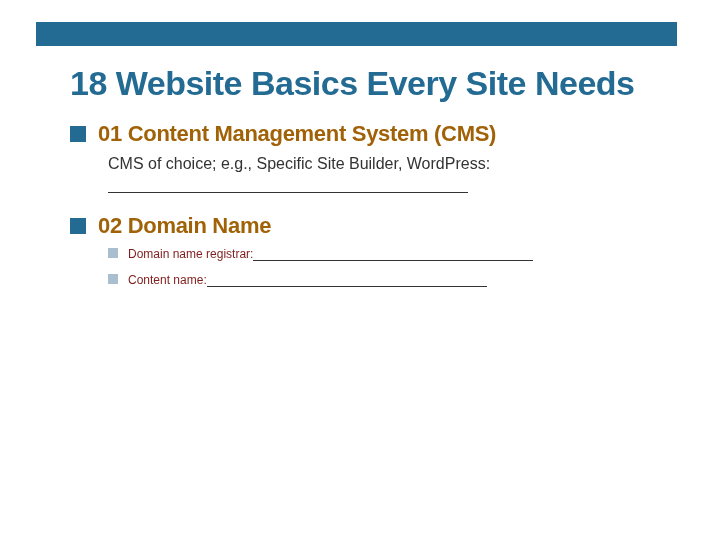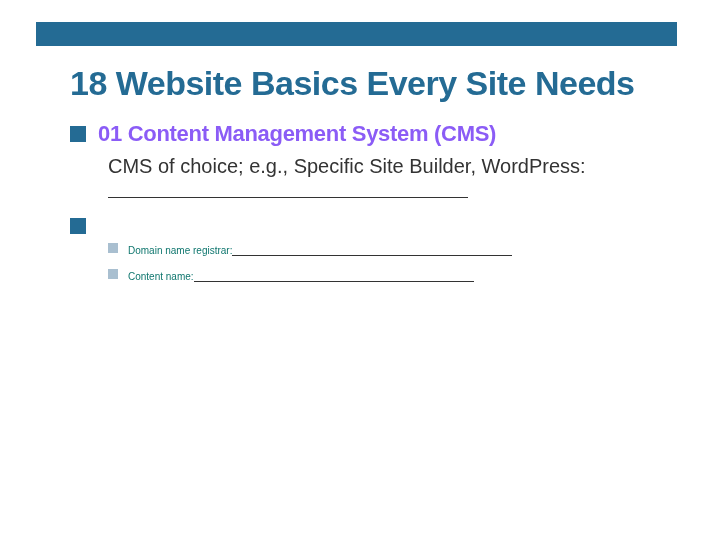--- a/index.html
+++ b/index.html
@@ -39,31 +39,31 @@
       margin-bottom: 8px;
     }
     .big-square {
       width: 16px;
       height: 16px;
       background: #246b94;
       flex-shrink: 0;
       margin-right: 12px;
     }
     .section-title {
-      color: #8b5cf6;
+      color: #a16207;
       font-size: 22px;
       font-weight: 700;
       letter-spacing: -0.3px;
     }
     .section-body {
       padding-left: 38px;
     }
     .description {
       color: #333;
-      font-size: 20px;
+      font-size: 16px;
       margin-bottom: 0;
     }
     .blank-line {
       border-bottom: 1px solid #333;
       height: 14px;
       margin: 6px 0 20px 0;
       width: 360px;
     }
     .sub-item {
       display: flex;
@@ -72,22 +72,22 @@
     }
     .small-square {
       width: 10px;
       height: 10px;
       background: #a9bfd0;
       flex-shrink: 0;
       margin-right: 10px;
       margin-bottom: 3px;
     }
     .sub-label {
-      color: #0f766e;
-      font-size: 10px;
+      color: #7f1d1d;
+      font-size: 12px;
       white-space: nowrap;
     }
     .sub-line {
       flex: 1;
       border-bottom: 1px solid #333;
       margin-left: 0;
       max-width: 280px;
       height: 14px;
     }
   </style>
@@ -109,20 +109,24 @@
     </div>
     <div class="section-body">
       <div class="description">CMS of choice; e.g., Specific Site Builder, WordPress:</div>
       <div class="blank-line"></div>
     </div>
   </div>
 
   <div class="section">
     <div class="section-header">
       <div class="big-square"></div>
+      <div class="section-title">
+        <span>02</span>
+        <span>Domain Name</span>
+      </div>
     </div>
     <div class="section-body">
       <div class="sub-item">
         <div class="small-square"></div>
         <span class="sub-label">Domain name registrar:</span>
         <div class="sub-line"></div>
       </div>
       <div class="sub-item">
         <div class="small-square"></div>
         <span class="sub-label">Content name:</span>

